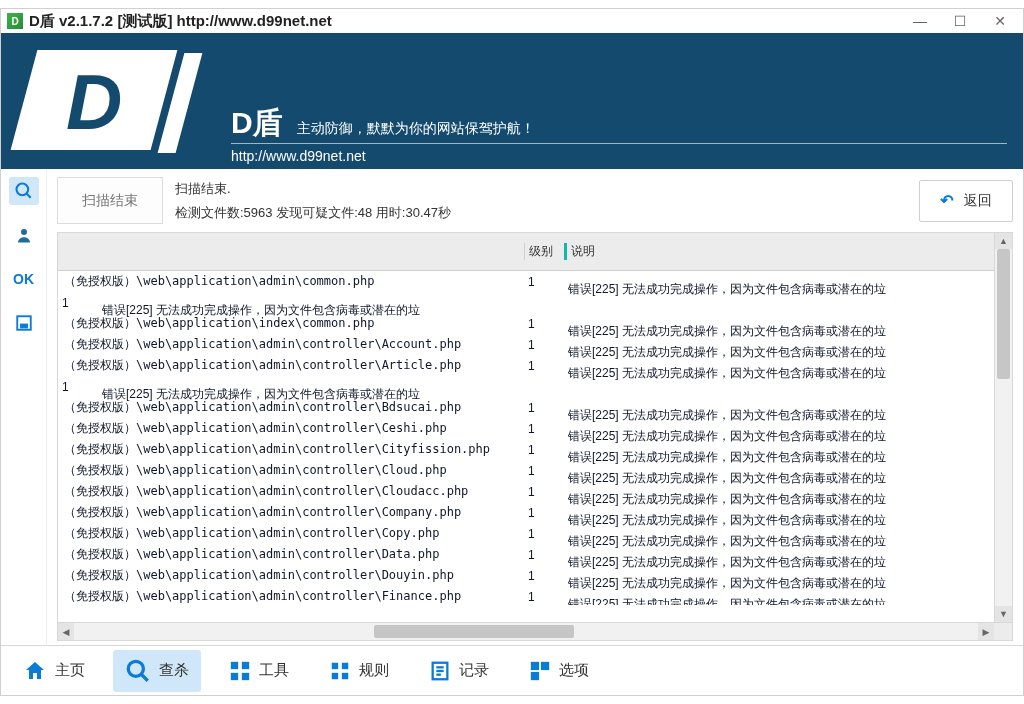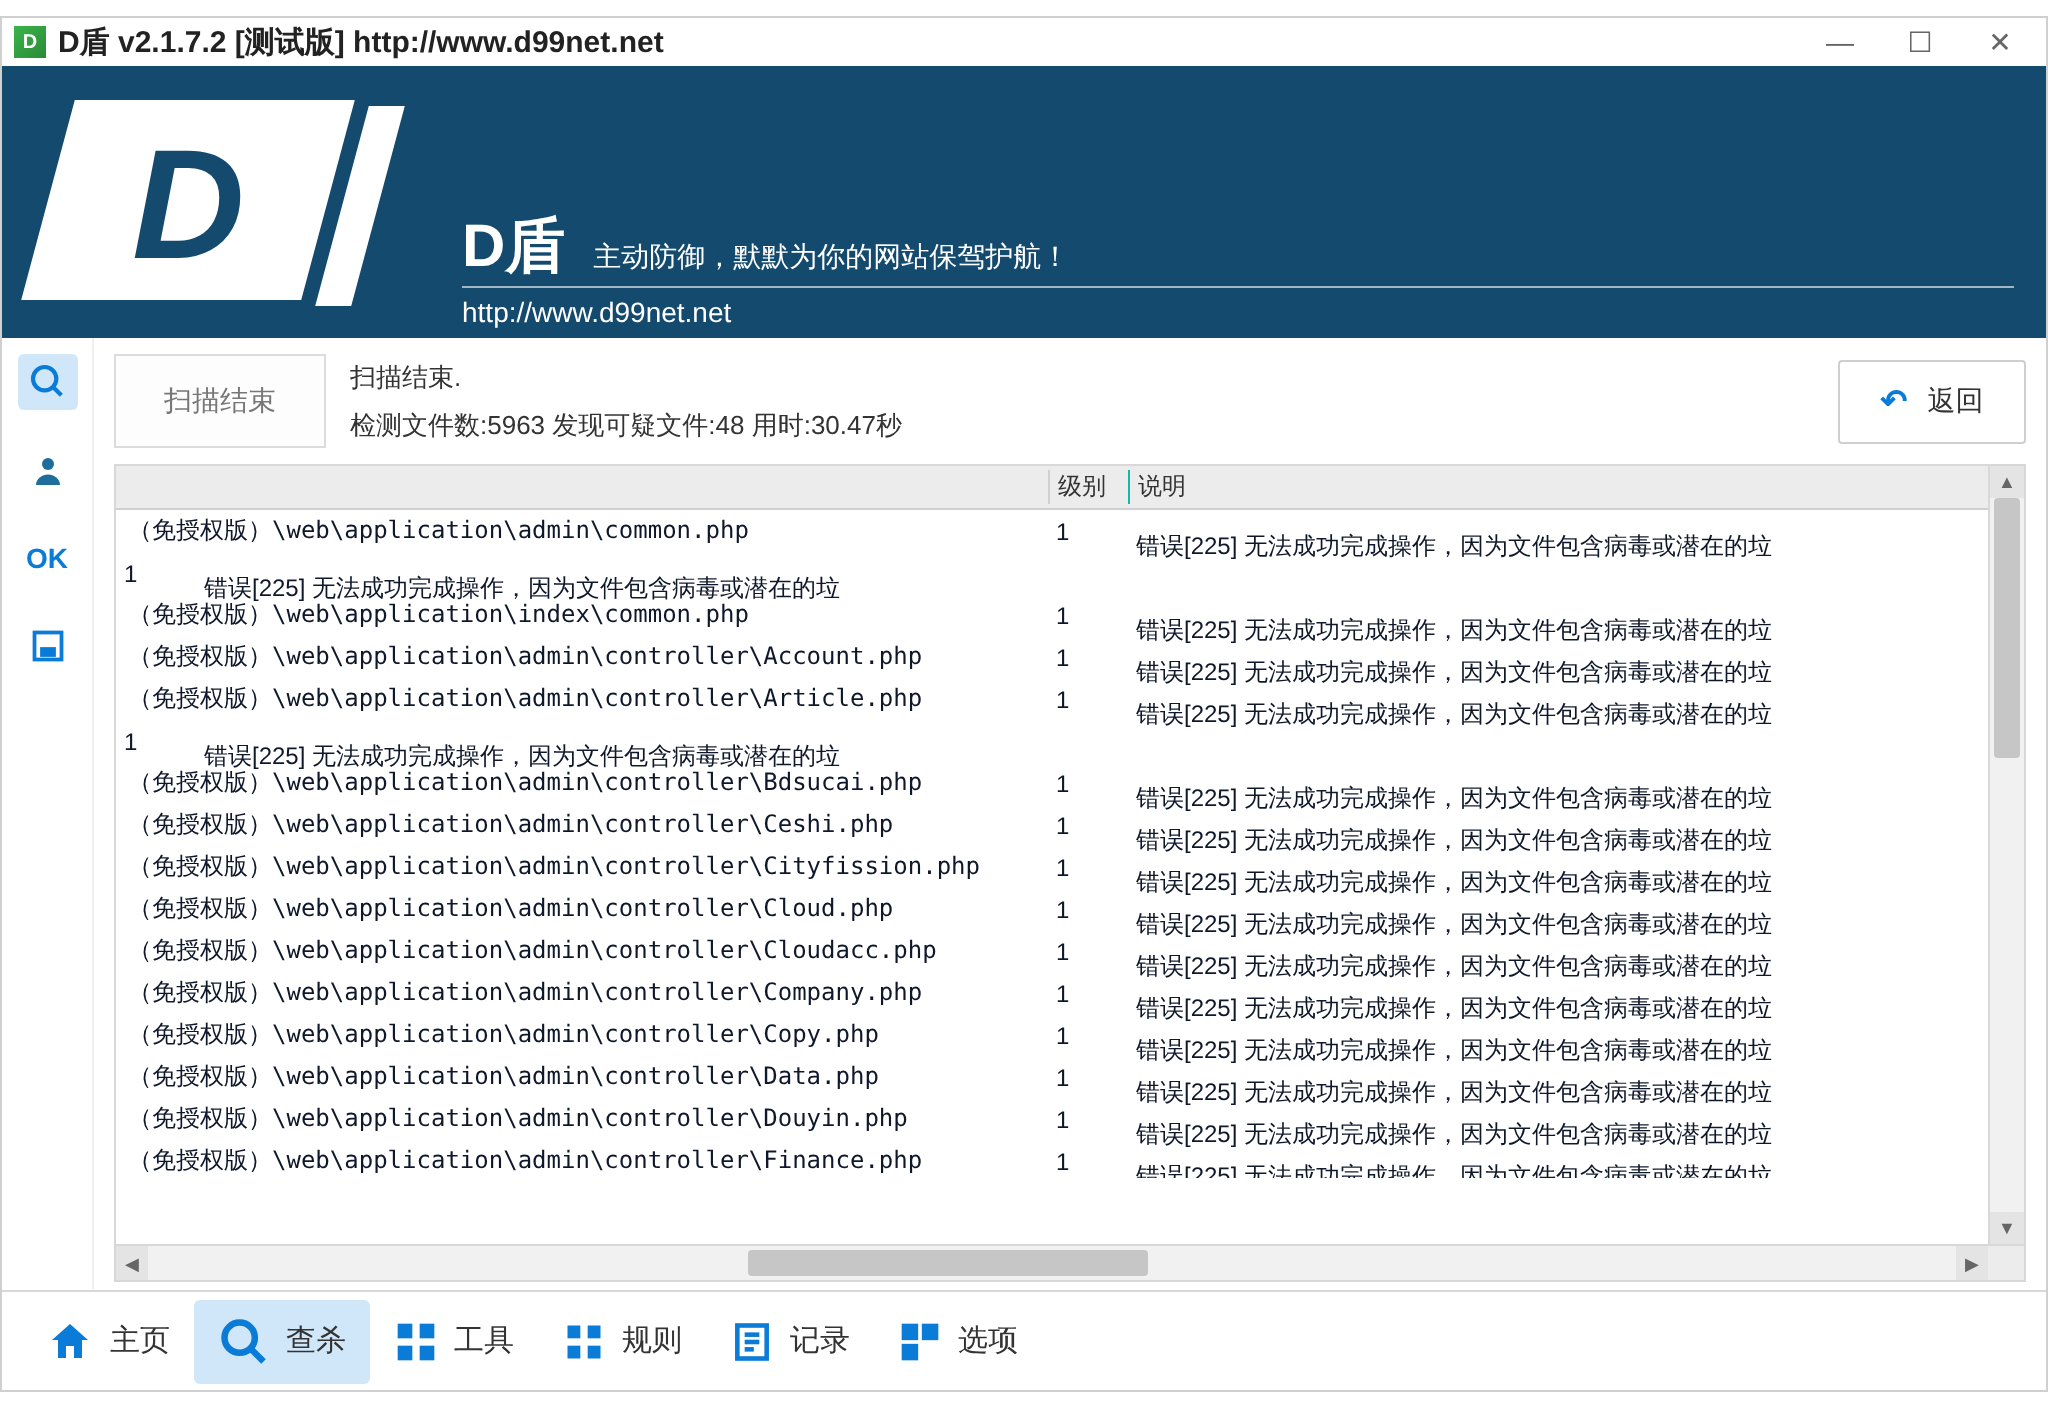--- a/index.html
+++ b/index.html
@@ -25,39 +25,39 @@
 .side-btn { width:30px; height:28px; display:flex; align-items:center; justify-content:center; color:#0a7bd6; font-size:18px; font-weight:bold; }
 .side-btn.active { background:#cfe7f8; border-radius:3px; }
 .main-area { flex:1; display:flex; flex-direction:column; padding:8px 10px 4px 10px; overflow:hidden;}
 .top-controls { display:flex; align-items:center; gap:12px; margin-bottom:8px;}
 .scan-end-btn { width:106px; height:47px; border:1px solid #dcdcdc; background:#fdfdfd; display:flex; align-items:center; justify-content:center; color:#777; font-size:14px;}
 .status-box { flex:1; font-size:13px; color:#333; line-height:1.8;}
 .back-btn { width:94px; height:42px; border:1px solid #cfcfcf; border-radius:2px; display:flex; align-items:center; justify-content:center; gap:10px; font-size:14px; color:#333;}
 .back-btn .ic { color:#0a7bd6; font-weight:bold; font-size:16px;}
 .table-wrap { flex:1; border:1px solid #d8d8d8; overflow:hidden; display:flex; position:relative;}
 .tbody { flex:1; overflow:hidden;}
-.thead { display:flex; background:#ececec; border-bottom:1px solid #d0d0d0; height:22px; align-items:center; font-size:12px; color:#333;}
+.thead { display:flex; background:#ececec; border-bottom:1px solid #d0d0d0; height:38px; align-items:center; font-size:12px; color:#333;}
 .thead .c1 { width:466px; padding-left:6px;}
 .thead .c2 { width:40px; border-left:1px solid #d0d0d0; padding-left:4px;}
-.thead .c3 { flex:1; border-left:1px solid #14b8a6; padding-left:4px;}
+.thead .c3 { flex:1; border-left:3px solid #14b8a6; padding-left:4px;}
 .rows { height:334px; overflow:hidden;}
 .row { display:flex; height:21px; align-items:center; font-size:12px; color:#0f172a; white-space:nowrap;}
 .row .c1 { width:466px; padding-left:6px; font-family: "SimSun", monospace; overflow:hidden;}
 .row .c2 { width:40px; padding-left:4px;}
 .row .c3 { flex:1; padding-left:4px; overflow:hidden;margin-top:16px;}
 .vscroll { width:18px; background:#f1f1f1; border-left:1px solid #d8d8d8; display:flex; flex-direction:column;}
 .vscroll .arr { height:16px; background:#e4e4e4; display:flex; align-items:center; justify-content:center; font-size:9px; color:#666;}
 .vscroll .track { flex:1; position:relative;}
 .vscroll .thumb { position:absolute; top:0; left:2px; right:2px; height:130px; background:#c6c6c6; border-radius:2px;}
 .hscroll-row { height:18px; background:#f1f1f1; border:1px solid #d8d8d8; border-top:0; display:flex;}
 .hscroll-row .harr { width:16px; display:flex; align-items:center; justify-content:center; font-size:9px; color:#666; background:#e4e4e4;}
 .hscroll-row .htrack { flex:1; position:relative;}
 .hscroll-row .hthumb { position:absolute; left:300px; top:2px; bottom:2px; width:200px; background:#c6c6c6; border-radius:2px;}
 .hscroll-row .corner { width:18px; background:#ececec;}
-.bottom-nav { height:50px; border-top:1px solid #d8d8d8; display:flex; align-items:center; padding:0 10px; gap:0;}
+.bottom-nav { height:50px; border-top:1px solid #d8d8d8; display:flex; align-items:center; padding:0 10px; gap:16px;}
 .nav-item { display:flex; align-items:center; gap:8px; padding:8px 12px; font-size:15px; color:#333; }
 .nav-item .nic { color:#0a7bd6; font-size:22px; display:flex; align-items:center; justify-content:center;}
 .nav-item.active { background:#cfe7f8; border-radius:3px;}
 </style>
 </head>
 <body>
 
 <div class="window">
   <div class="titlebar">
     <div class="app-icon">D</div>

